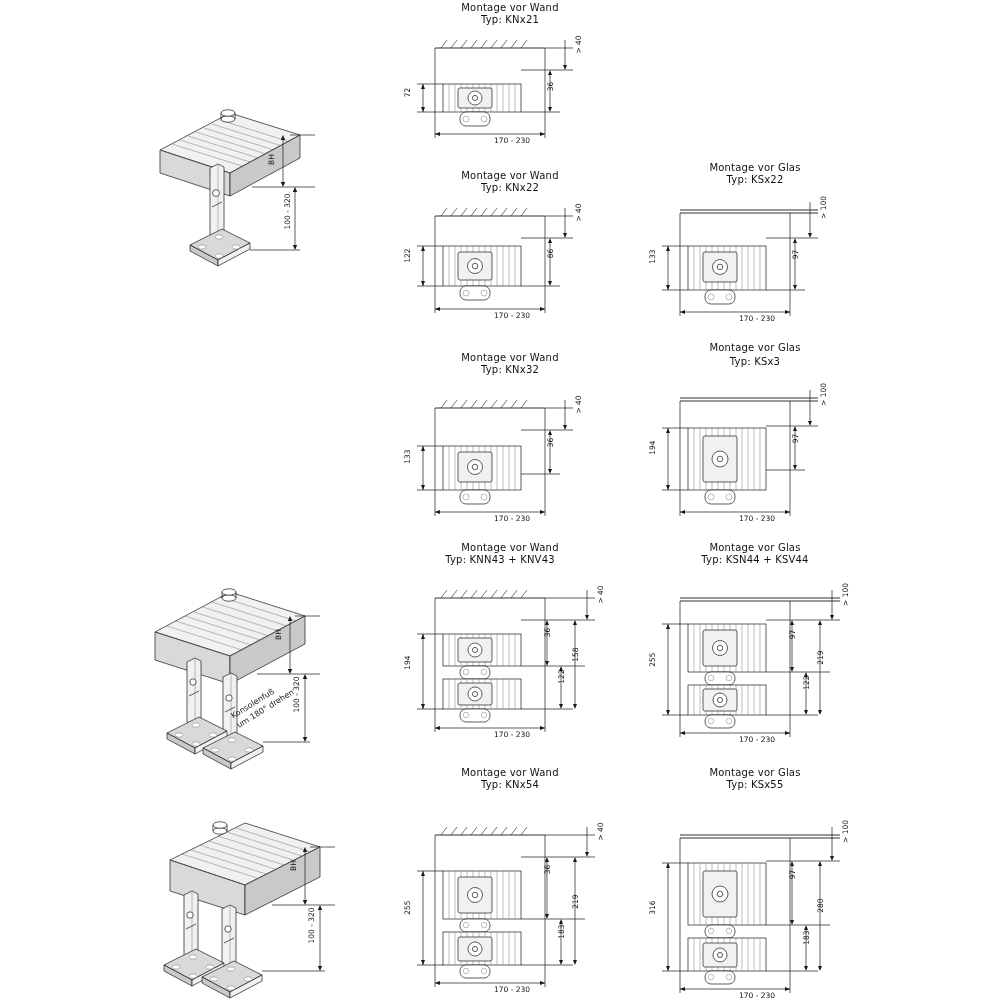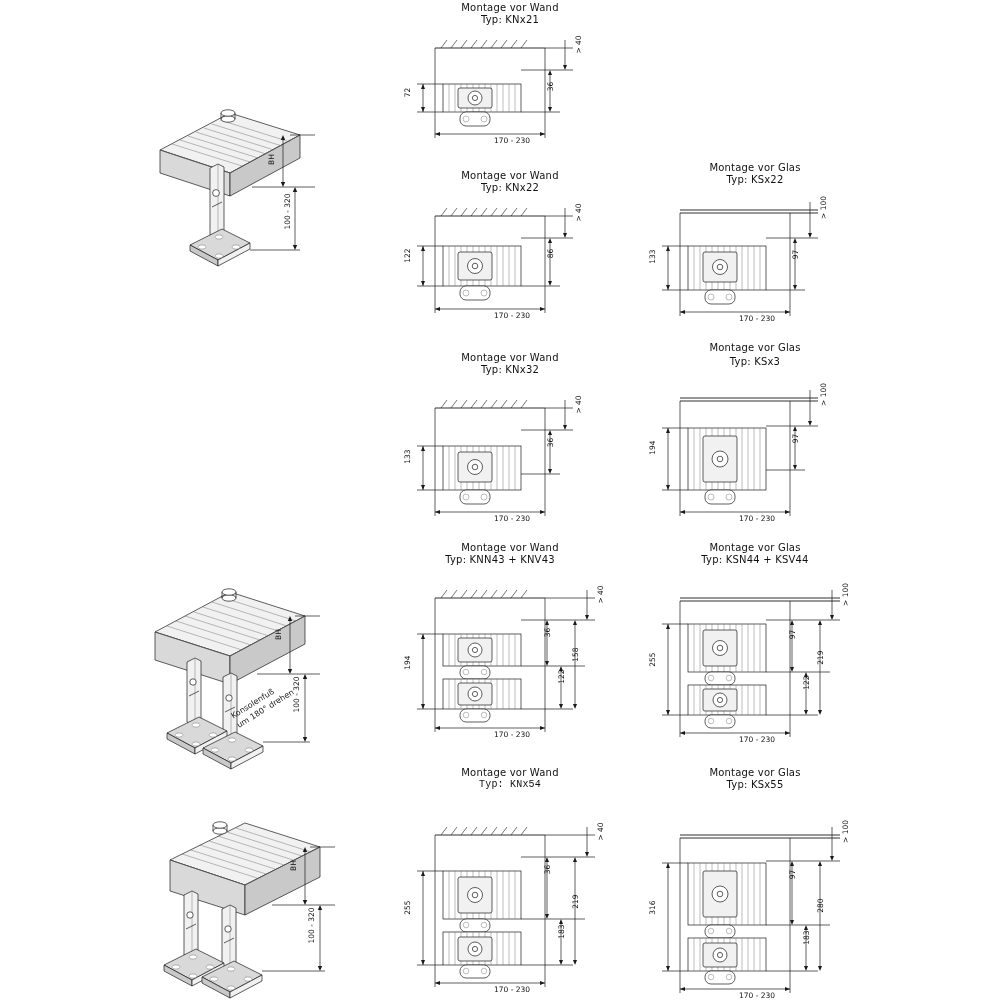--- a/index.html
+++ b/index.html
@@ -787,21 +787,21 @@
     <div class="dimv" style="left:-3px;top:115px;width:30px;text-align:center;">255</div>
     <div class="dimv" style="left:137px;top:90px;width:30px;text-align:center;">97</div>
     <div class="dimv" style="left:151px;top:138px;width:30px;text-align:center;">122</div>
     <div class="dimv" style="left:165px;top:113px;width:30px;text-align:center;">219</div>
     <div class="dimv" style="left:183px;top:50px;width:45px;text-align:center;">&gt; 100</div>
     <div class="dim" style="left:62px;top:195px;width:110px;text-align:center;">170 - 230</div>
   </div>
 
   <div class="blk" style="left:395px;top:765px;width:230px;height:230px;">
     <div class="cap" style="left:20px;top:2px;width:190px;">Montage vor Wand</div>
-    <div class="cap" style="left:20px;top:14px;width:190px;font-family:Liberation Mono, monospace;">Typ: KNx54</div>
+    <div class="cap" style="left:20px;top:14px;width:190px;">Typ: KNx54</div>
     <svg width="230" height="230" viewBox="0 0 230 230">
       <g>
         <path class="lnL" d="M40,70 L150,70"></path>
         <g class="hatchline">
           <path d="M46,70 L52,62"></path>
             <path d="M56,70 L62,62"></path>
             <path d="M66,70 L72,62"></path>
           <path d="M76,70 L82,62"></path>
             <path d="M86,70 L92,62"></path>
             <path d="M96,70 L102,62"></path>

